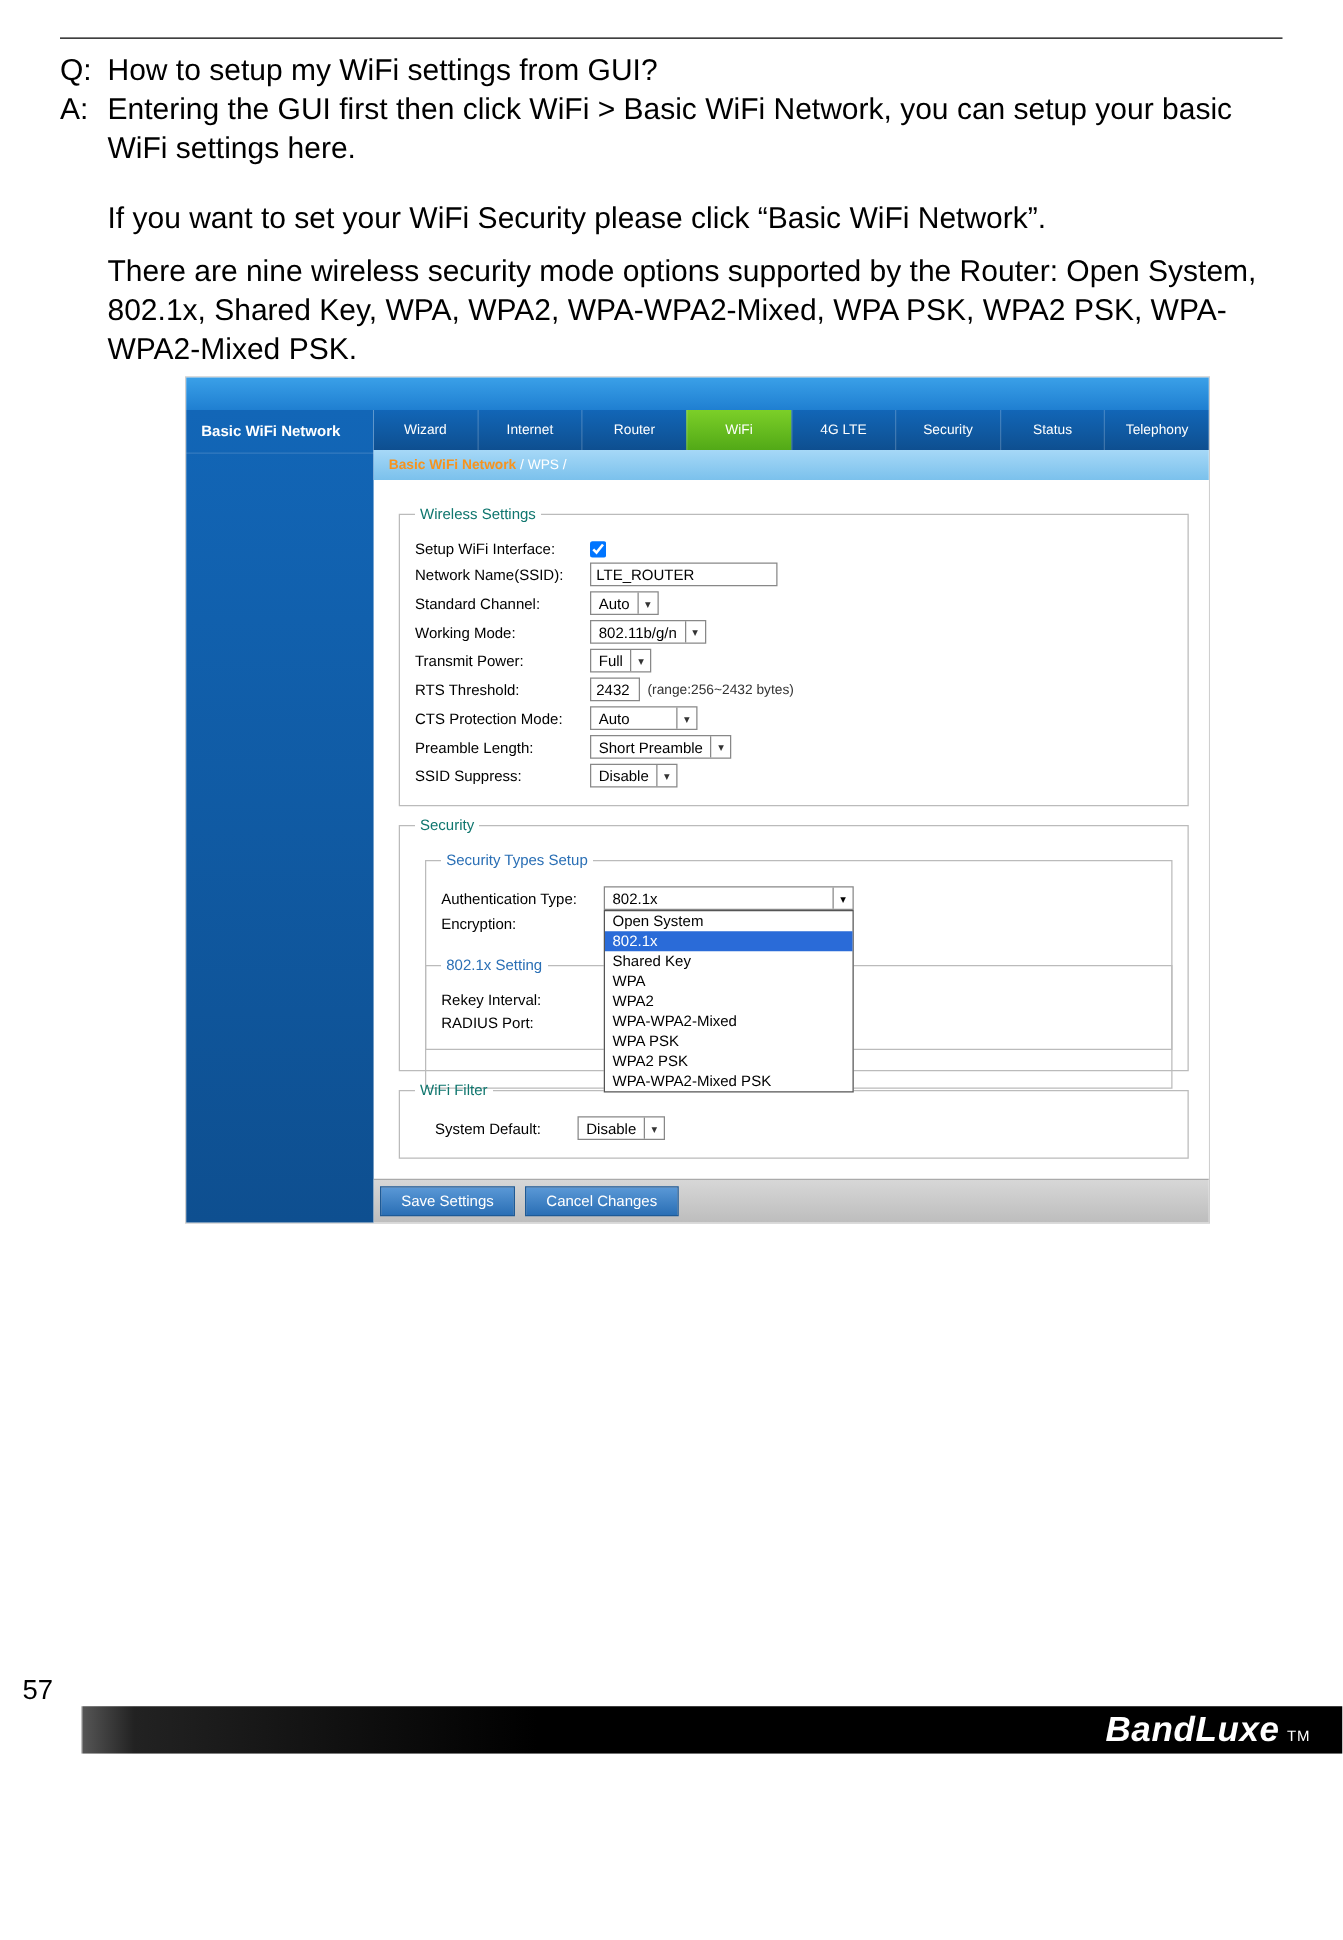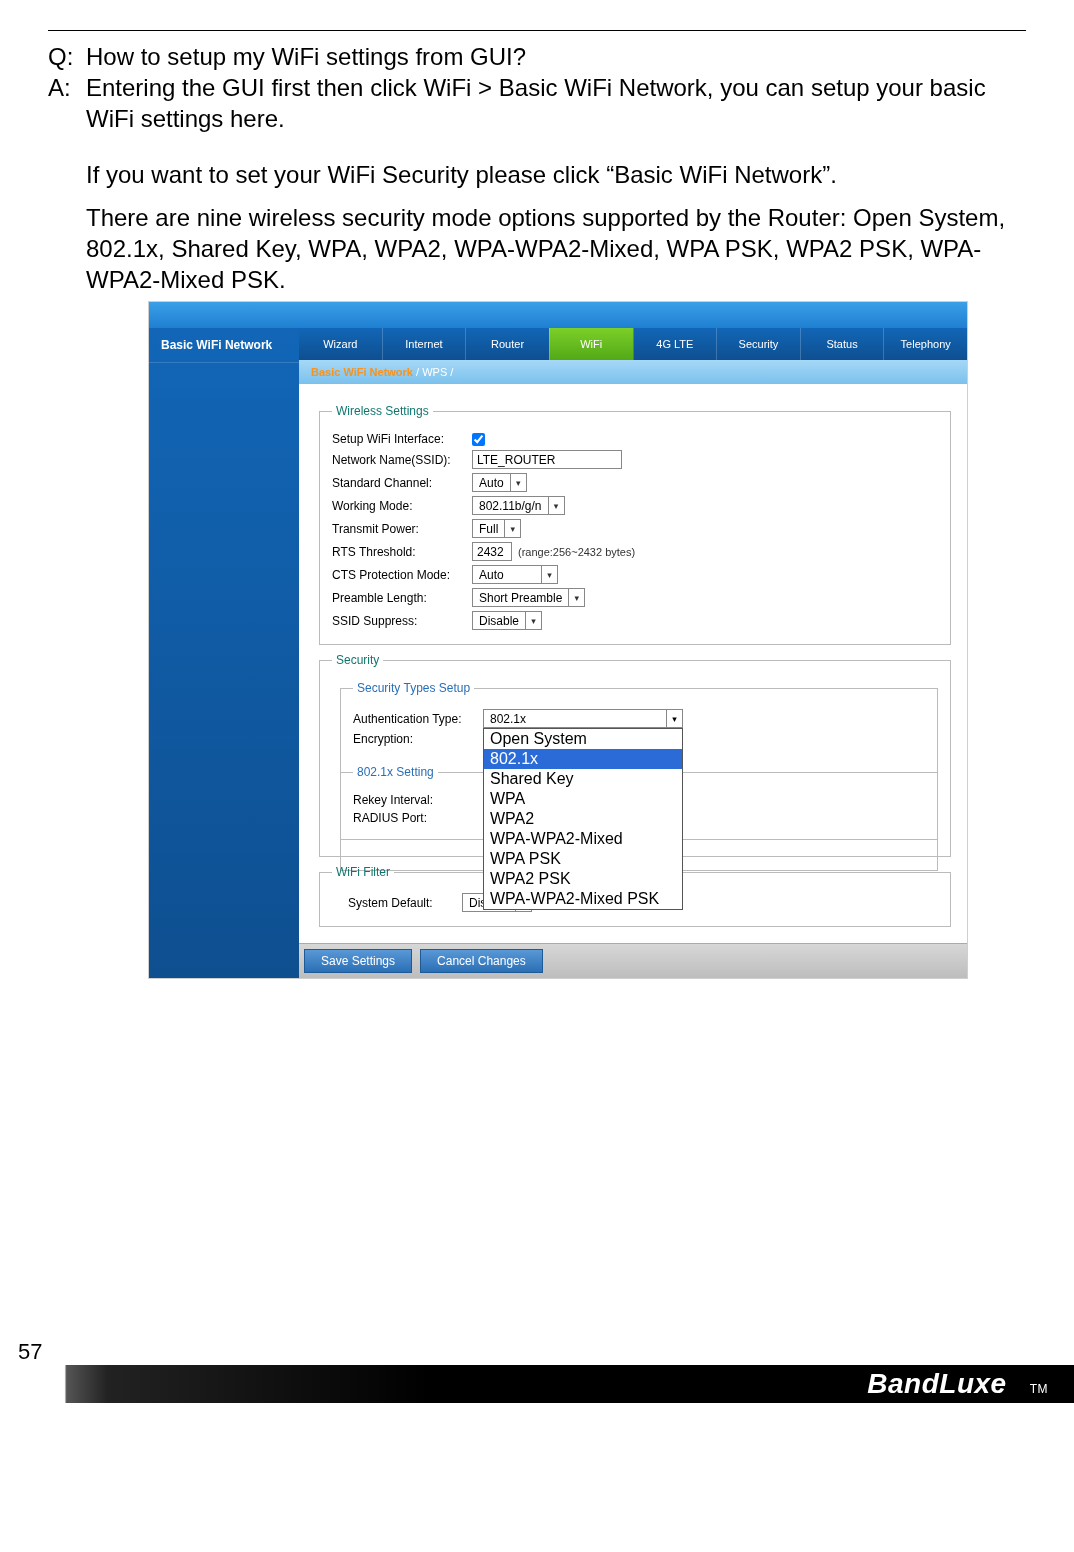--- a/index.html
+++ b/index.html
@@ -37,29 +37,29 @@
   input[type=text] { height: 19px; padding: 0 4px; }
   .selectbox { display: inline-flex; align-items: center; border: 1px solid #888; height: 19px; background: #fff; }
   .selectbox span { padding: 0 6px; font-size: 12px; }
   .selectbox .arrow { width: 16px; height: 17px; border-left: 1px solid #888; display: flex; align-items: center; justify-content: center; font-size: 9px; color: #333; }
   .hint { font-size: 11px; color: #333; }
   .dropdown-open { position: relative; display: inline-block; }
   .dd-sel { border: 1px solid #888; height: 19px; width: 200px; display: flex; align-items: center; justify-content: space-between; background: #fff; }
   .dd-sel span { padding: 0 6px; font-size: 12px; }
   .dd-sel .arrow { width: 16px; height: 17px; border-left: 1px solid #888; display: flex; align-items: center; justify-content: center; font-size: 9px; }
   .dd-list { position: absolute; left: 0; top: 19px; width: 200px; border: 1px solid #555; background: #fff; z-index: 10; }
-  .dd-item { padding: 1px 6px; font-size: 16px; }
+  .dd-item { padding: 1px 6px; font-size: 12px; }
   .dd-item.sel { background: #2a6bd8; color: #fff; }
   .btnbar { background: linear-gradient(#d7d7d7,#bdbdbd); padding: 5px; display: flex; gap: 8px; border-top: 1px solid #aaa; }
   .btn { background: linear-gradient(#5a98d6,#2a6fb5); color: #fff; border: 1px solid #1e5a96; padding: 4px 16px; font-size: 12px; }
 
   .footer { margin-top: 360px; }
   .pnum { font-size: 22px; padding-left: 18px; }
   .fbar { height: 38px; display: flex; align-items: center; justify-content: flex-end; padding-right: 26px; background: linear-gradient(90deg,#fff 0,#fff 6%,#555 6.2%,#222 10%,#000 40%); }
-  .brand { color: #fff; font-size: 28px; font-weight: 900; font-style: italic; letter-spacing: .5px; display: flex; align-items: baseline; gap: 19px; }
+  .brand { color: #fff; font-size: 28px; font-weight: 900; font-style: italic; letter-spacing: .5px; display: flex; align-items: baseline; gap: 2px; }
   .tm { font-size: 12px; font-style: normal; font-weight: normal; margin-left: 4px; }
 </style>
 </head>
 <body>
 
 <div class="page">
   <div class="rule"></div>
 
   <div class="qa">
     <div class="row">

